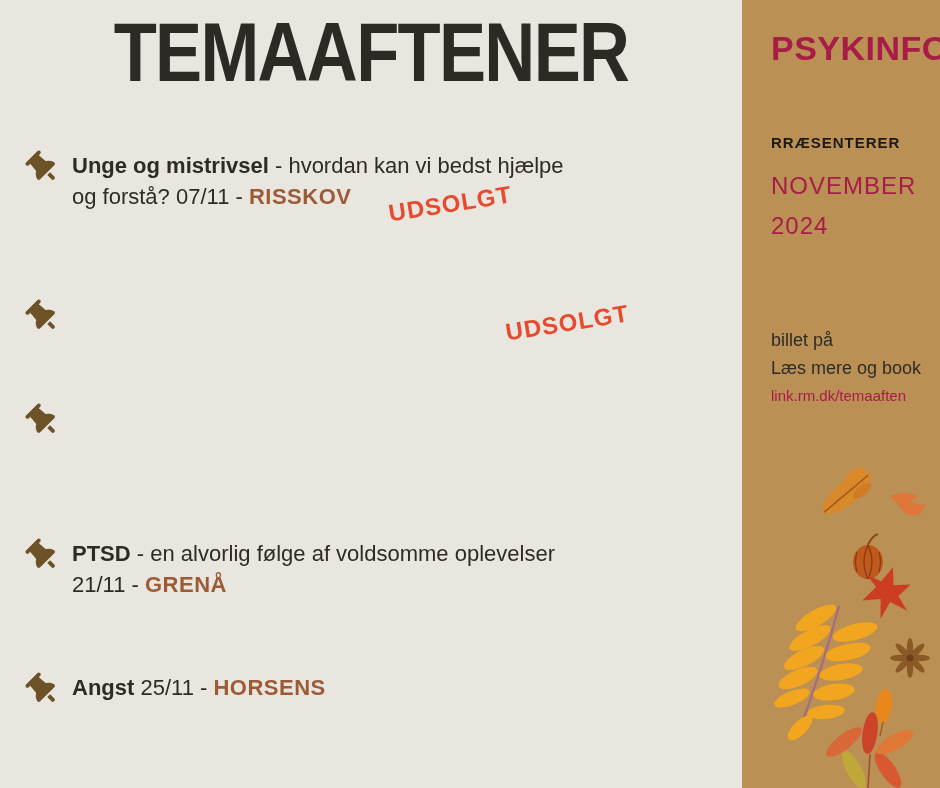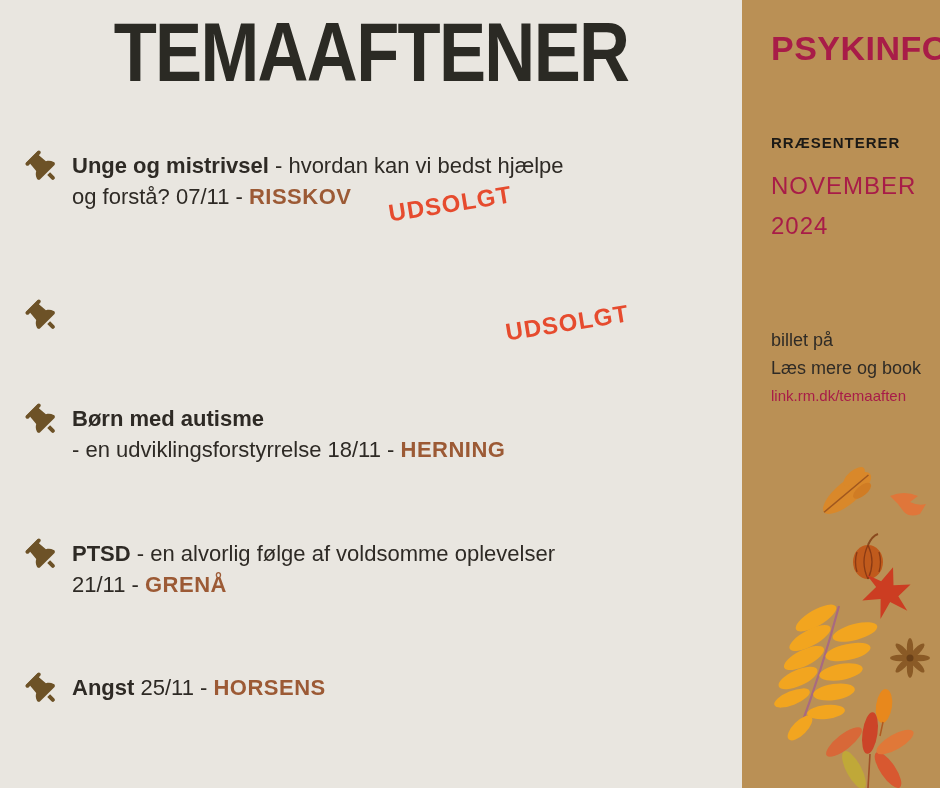--- a/index.html
+++ b/index.html
@@ -70,24 +70,20 @@
       <svg class="pin" viewBox="0 0 384 512">
         <path fill="#6d5227" d="M32 32C32 14.3 46.3 0 64 0H320c17.7 0 32 14.3 32 32s-14.3 32-32 32H290.5l11.4 148.2c36.7 19.9 65.7 53.2 79.5 94.7l1 3c3.3 9.8 1.6 20.5-4.4 28.8s-15.7 13.3-26 13.3H32c-10.3 0-19.9-4.9-26-13.3s-7.7-19-4.4-28.8l1-3c13.8-41.5 42.8-74.8 79.5-94.7L93.5 64H64C46.3 64 32 49.7 32 32zM160 384h64v96c0 17.7-14.3 32-32 32s-32-14.3-32-32V384z"></path>
       </svg>
       <div class="soldout">UDSOLGT</div>
     </div>
 
     <div class="event ev3">
       <svg class="pin" viewBox="0 0 384 512">
         <path fill="#6d5227" d="M32 32C32 14.3 46.3 0 64 0H320c17.7 0 32 14.3 32 32s-14.3 32-32 32H290.5l11.4 148.2c36.7 19.9 65.7 53.2 79.5 94.7l1 3c3.3 9.8 1.6 20.5-4.4 28.8s-15.7 13.3-26 13.3H32c-10.3 0-19.9-4.9-26-13.3s-7.7-19-4.4-28.8l1-3c13.8-41.5 42.8-74.8 79.5-94.7L93.5 64H64C46.3 64 32 49.7 32 32zM160 384h64v96c0 17.7-14.3 32-32 32s-32-14.3-32-32V384z"></path>
       </svg>
-      <div class="txt">
-        <span class="b">Børn med autisme</span><br>
-        <span>- en udviklingsforstyrrelse 18/11 - </span><span class="city">HERNING</span>
-      </div>
     </div>
 
     <div class="event ev4">
       <svg class="pin" viewBox="0 0 384 512">
         <path fill="#6d5227" d="M32 32C32 14.3 46.3 0 64 0H320c17.7 0 32 14.3 32 32s-14.3 32-32 32H290.5l11.4 148.2c36.7 19.9 65.7 53.2 79.5 94.7l1 3c3.3 9.8 1.6 20.5-4.4 28.8s-15.7 13.3-26 13.3H32c-10.3 0-19.9-4.9-26-13.3s-7.7-19-4.4-28.8l1-3c13.8-41.5 42.8-74.8 79.5-94.7L93.5 64H64C46.3 64 32 49.7 32 32zM160 384h64v96c0 17.7-14.3 32-32 32s-32-14.3-32-32V384z"></path>
       </svg>
       <div class="txt">
         <span class="b">PTSD</span><span> - en alvorlig følge af voldsomme oplevelser</span><br>
         <span>21/11 - </span><span class="city">GRENÅ</span>
       </div>

